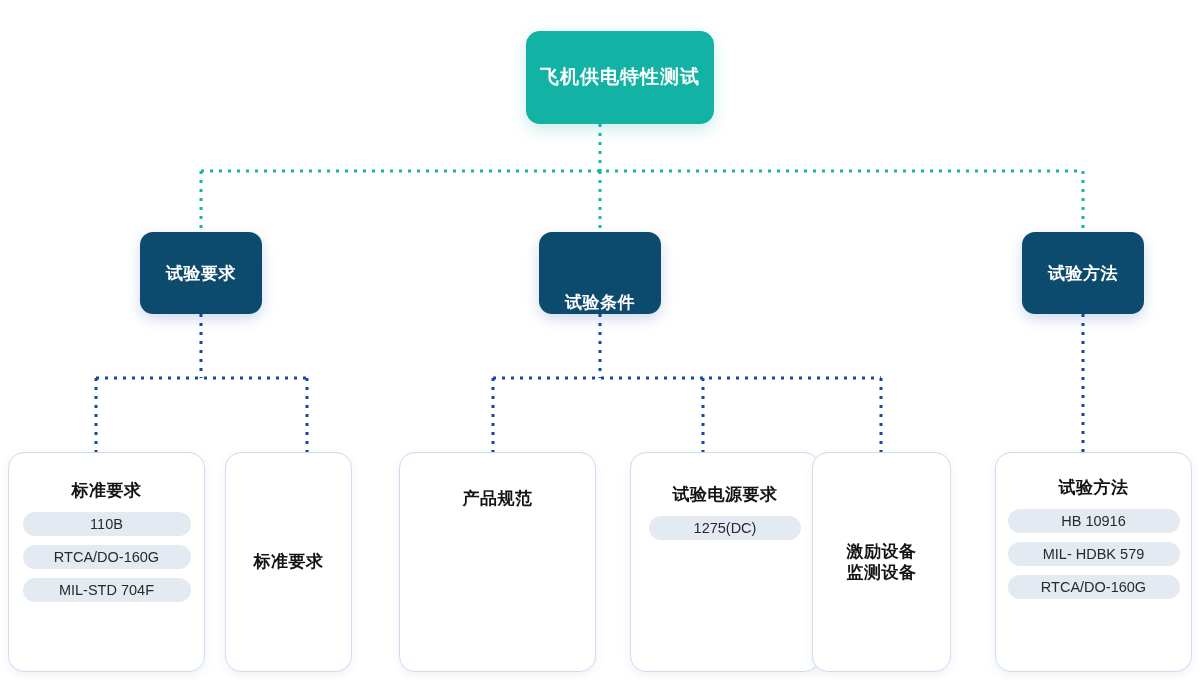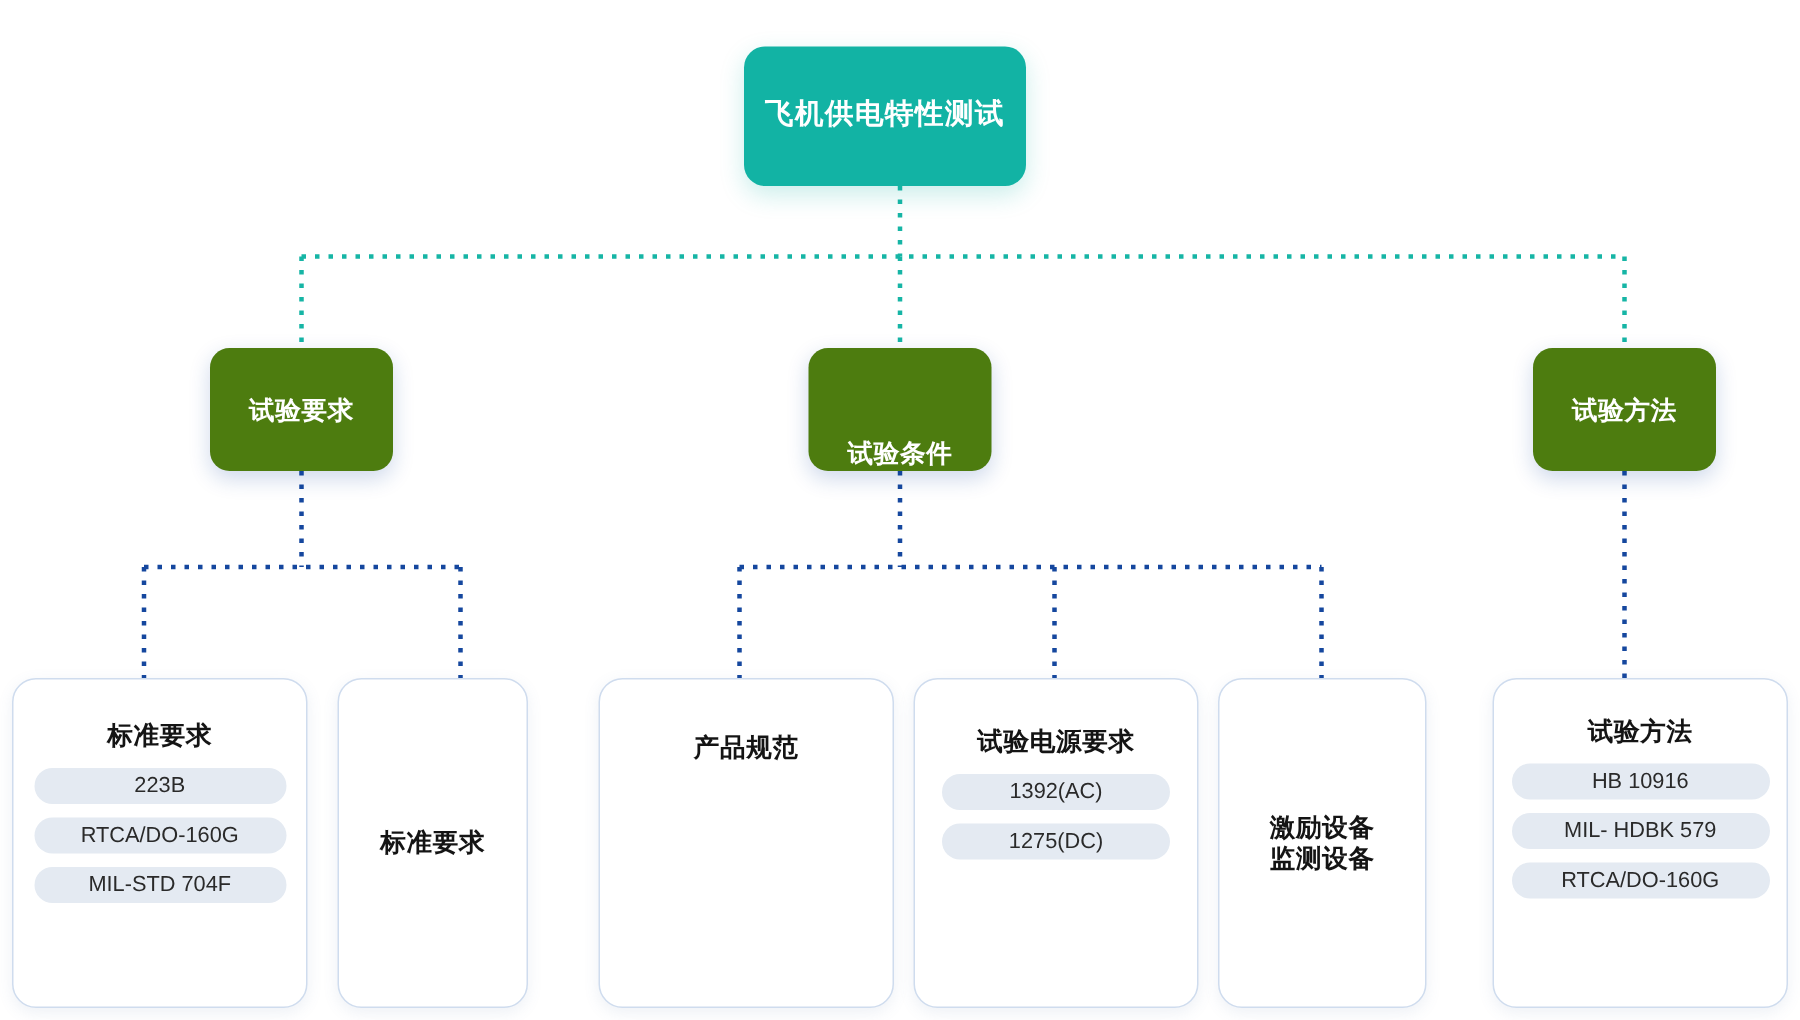--- a/index.html
+++ b/index.html
@@ -26,21 +26,21 @@
     left: 0;
     top: 0;
     width: 1200px;
     height: 680px;
     pointer-events: none;
   }
 
   
   .root-node {
     position: absolute;
-    left: 496px;
+    left: 526px;
     top: 31px;
     width: 188px;
     height: 93px;
     border-radius: 14px;
     background: #12b3a4;
     box-shadow: 0 6px 16px rgba(18,179,164,0.22);
     display: flex;
     align-items: center;
     justify-content: center;
   }
@@ -53,21 +53,21 @@
     line-height: 1.2;
   }
 
   
   .l2-node {
     position: absolute;
     top: 232px;
     width: 122px;
     height: 82px;
     border-radius: 13px;
-    background: #4d7c0f;
+    background: #0c4a6e;
     box-shadow: 0 5px 14px rgba(14,64,153,0.20);
     display: flex;
     align-items: center;
     justify-content: center;
     font-family: Liberation Serif, serif;
   }
   .l2-node .label {
     color: #ffffff;
     font-size: 17px;
     font-weight: bold;
@@ -126,21 +126,21 @@
     line-height: 24px;
     height: 24px;
     text-align: center;
     white-space: nowrap;
     padding: 0 10px;
   }
 
   #card-0 { left: 8px;    width: 197px; }
   #card-1 { left: 225px;  width: 127px; }
   #card-2 { left: 399px;  width: 197px; }
-  #card-3 { left: 609px;  width: 190px; }
+  #card-3 { left: 630px;  width: 190px; }
   #card-4 { left: 812px;  width: 139px; }
   #card-5 { left: 995px;  width: 197px; }
 
   #card-0 .tag { min-width: 148px; }
   #card-2 .tag { min-width: 160px; }
   #card-3 .tag { min-width: 132px; }
   #card-5 .tag { min-width: 152px; }
 
   #card-2.tagged .card-title { margin-top: 35px; margin-bottom: 12px; }
   #card-3.tagged .card-title { margin-top: 31px; margin-bottom: 11px; }
@@ -187,38 +187,37 @@
   <div class="l2-node" id="l2-1">
     <span class="label">试验条件</span>
   </div>
   <div class="l2-node" id="l2-2">
     <span class="label">试验方法</span>
   </div>
 
   <div class="card tagged" id="card-0">
     <div class="card-title">标准要求</div>
     <div class="taglist">
-        <span class="tag">223B</span>
+        <span class="tag">110B</span>
         <span class="tag">RTCA/DO-160G</span>
         <span class="tag">MIL-STD 704F</span>
       </div>
   </div>
 
   <div class="card centered" id="card-1">
     <div class="card-title">标准要求</div>
   </div>
 
   <div class="card tagged" id="card-2">
     <div class="card-title">产品规范</div>
   </div>
 
   <div class="card tagged" id="card-3">
     <div class="card-title">试验电源要求</div>
     <div class="taglist">
-        <span class="tag">1392(AC)</span>
         <span class="tag">1275(DC)</span>
       </div>
   </div>
 
   <div class="card centered" id="card-4">
     <div class="card-title">激励设备<br>监测设备</div>
   </div>
 
   <div class="card tagged" id="card-5">
     <div class="card-title">试验方法</div>

